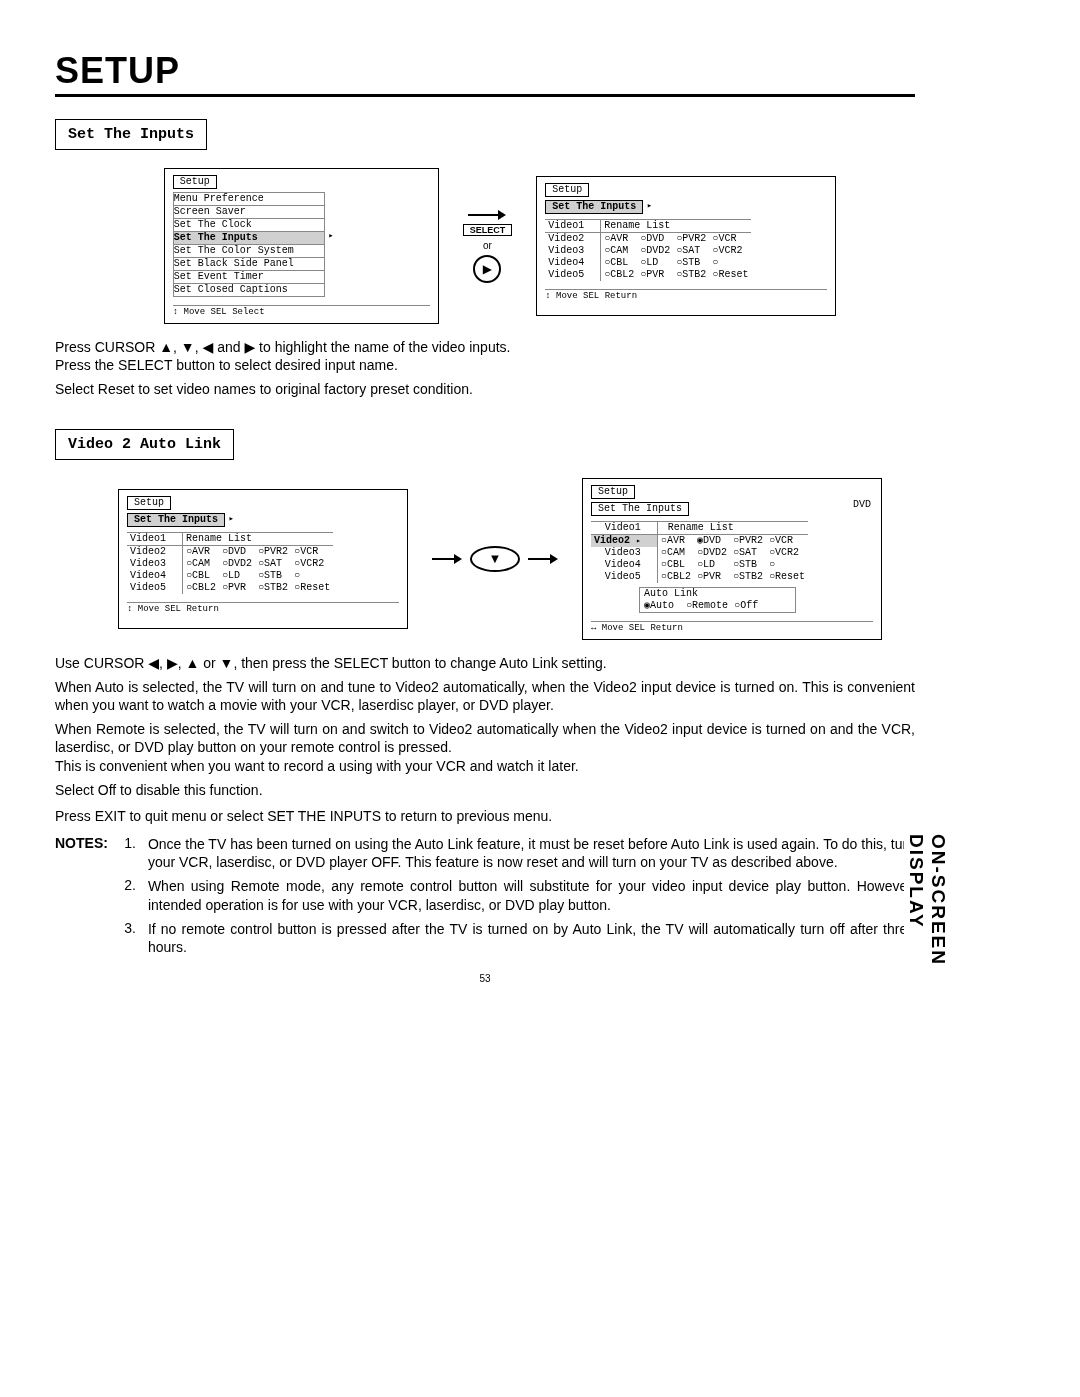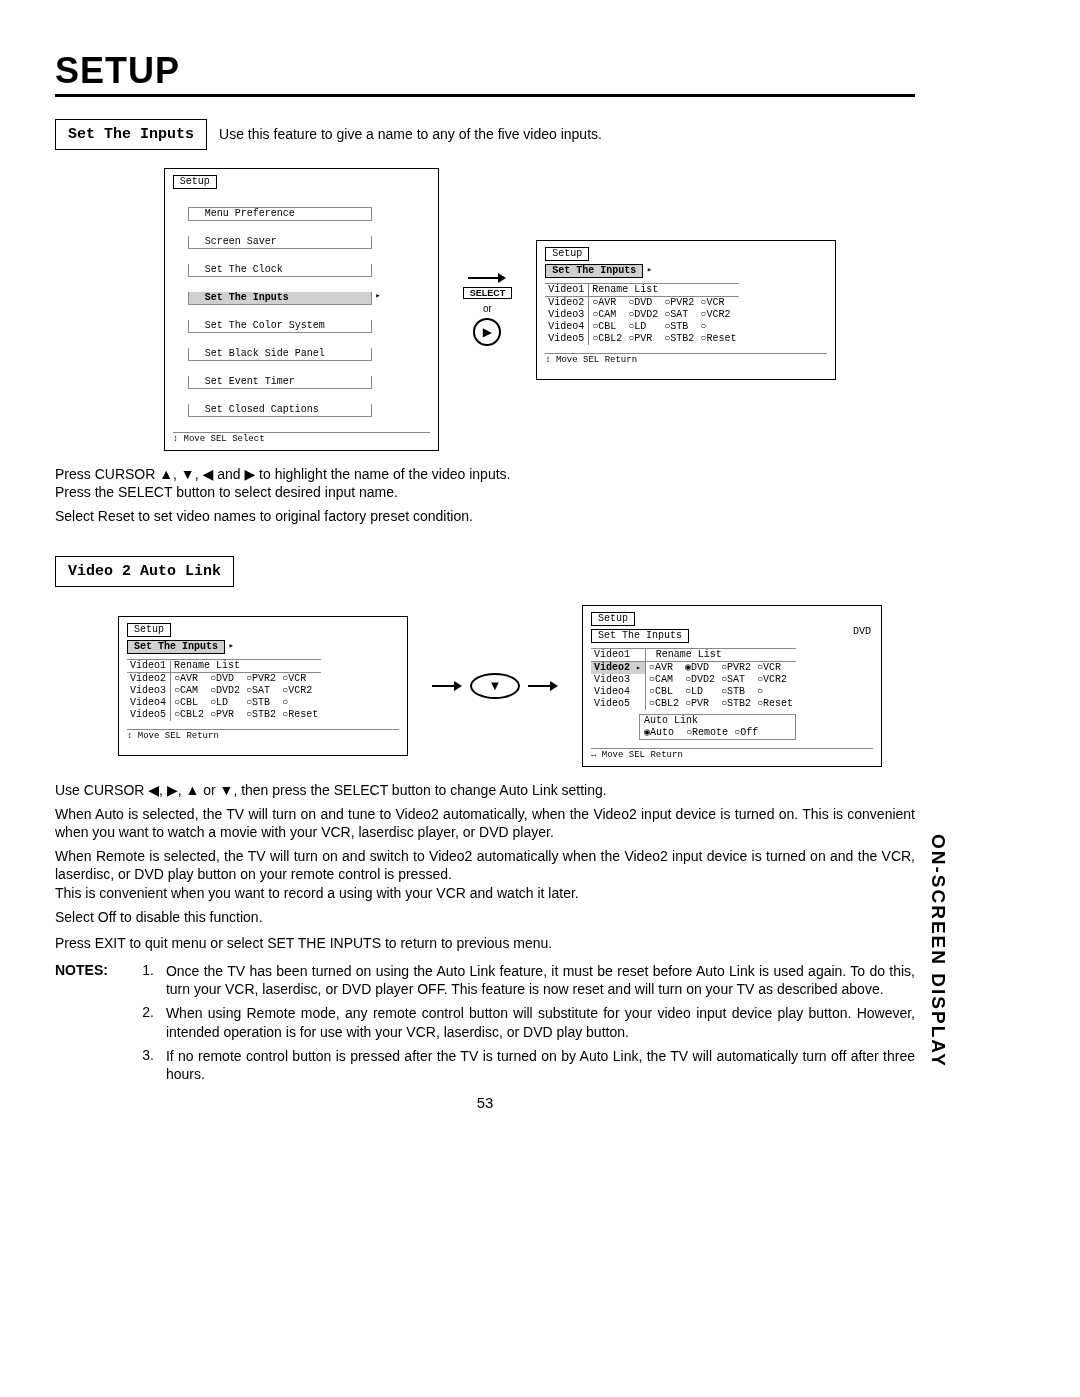--- a/index.html
+++ b/index.html
@@ -63,21 +63,21 @@
     font-weight: bold;
     position: relative;
   }
   .osd-subtitle .arrow-r {
     position: absolute; right: -10px; top: 1px; font-size: 9px;
   }
   .osd-corner-label {
     position:absolute; right:10px; top:21px; font-size:10px; font-family:"Courier New",monospace;
   }
   .menu-list { font-size: 10px; }
-  .menu-list div { border: 1px solid #888; border-top:none; padding: 1px 16px; margin:15px; width:150px; }
+  .menu-list div { border: 1px solid #888; border-top:none; padding: 1px 0; margin:0; width:150px; }
   .menu-list div:first-child{border-top:1px solid #888;}
   .menu-list .hl { background: #d0d0d0; position:relative; font-weight:bold;}
   .menu-list .hl .arrow-r { position:absolute; right:-10px; top:0; font-size:9px;}
   .osd-footer {
     font-size: 9px;
     margin-top: 8px;
     border-top: 1px solid #888;
     padding-top: 2px;
   }
   .connector {
@@ -94,63 +94,62 @@
     width: 24px; height: 24px;
     border: 2px solid #000;
     border-radius: 50%;
     display:flex; align-items:center; justify-content:center;
     font-size: 12px;
   }
   .grid-table { font-size:10px; margin-top:2px;}
   .grid-table table { border-collapse: collapse; }
   .grid-table td { padding: 1px 3px; white-space:nowrap;}
   .grid-table .hdr { border-top:1px solid #888; border-bottom:1px solid #888;}
-  .grid-table .col0 { border-right:1px solid #888; padding-right:4px;}
+  .grid-table .col0 { border-right:1px solid #888; padding-right:16px;text-align:right;}
   .grid-table .hlrow td.col0 { background:#d0d0d0; font-weight:bold;}
   .auto-link-box { border:1px solid #888; width:155px; font-size:10px; margin-top:4px; margin-left:48px;}
   .auto-link-box div{padding:1px 4px;}
   .body-p { font-size: 14px; line-height: 1.3; margin: 6px 0; text-align: justify;}
   .long-arrow{display:flex;align-items:center;}
   .long-arrow-line{width:30px;height:2px;background:#000;}
   .long-arrow-head{width:0;height:0;border-left:8px solid #000;border-top:5px solid transparent;border-bottom:5px solid transparent;}
   .oval-down{
     width:46px;height:22px;border:2px solid #000;border-radius:50%;
     display:flex;align-items:center;justify-content:center;font-size:13px;
   }
-  .notes-block{display:flex;gap:32px;margin-top:10px;}
+  .notes-block{display:flex;gap:14px;margin-top:10px;}
   .notes-label{font-weight:bold;font-size:14px;}
   .notes-list{display:flex;flex-direction:column;gap:6px;}
   .notes-item{display:flex;gap:12px;}
   .notes-num{width:14px;text-align:right;}
   .notes-txt{flex:1;text-align:justify;line-height:1.3;}
   .side-tab{
     position:absolute;
     right:20px;
     top:830px;
     writing-mode:vertical-rl;
     font-weight:bold;
     font-size:19px;
     letter-spacing:2px;
     font-family:Arial,sans-serif;
     background:#fff;
     padding:4px 1px;
   }
-  .page-num{position:absolute;bottom:12px;left:0;right:0;text-align:center;font-size:15px;}
+  .page-num{position:absolute;bottom:12px;left:0;right:0;text-align:center;font-size:10px;}
   .radio{font-size:10px;}
   .filled{font-size:10px;}
 </style>
 </head>
 <body>
 
 <h1 class="page-title">SETUP</h1>
 <div class="title-rule"></div>
 
 <div class="feat-row">
   <div class="feat-box">Set The Inputs</div>
-  <div class="feat-text">Use this feature to give a name to any of the five video inputs.</div>
 </div>
 
 <div class="diagram-row">
   <div class="osd-box">
     <span class="osd-title-badge">Setup</span>
     <div class="menu-list">
       <div>Menu Preference</div>
       <div>Screen Saver</div>
       <div>Set The Clock</div>
       <div class="hl"><span>Set The Inputs</span><span class="arrow-r">▸</span></div>

